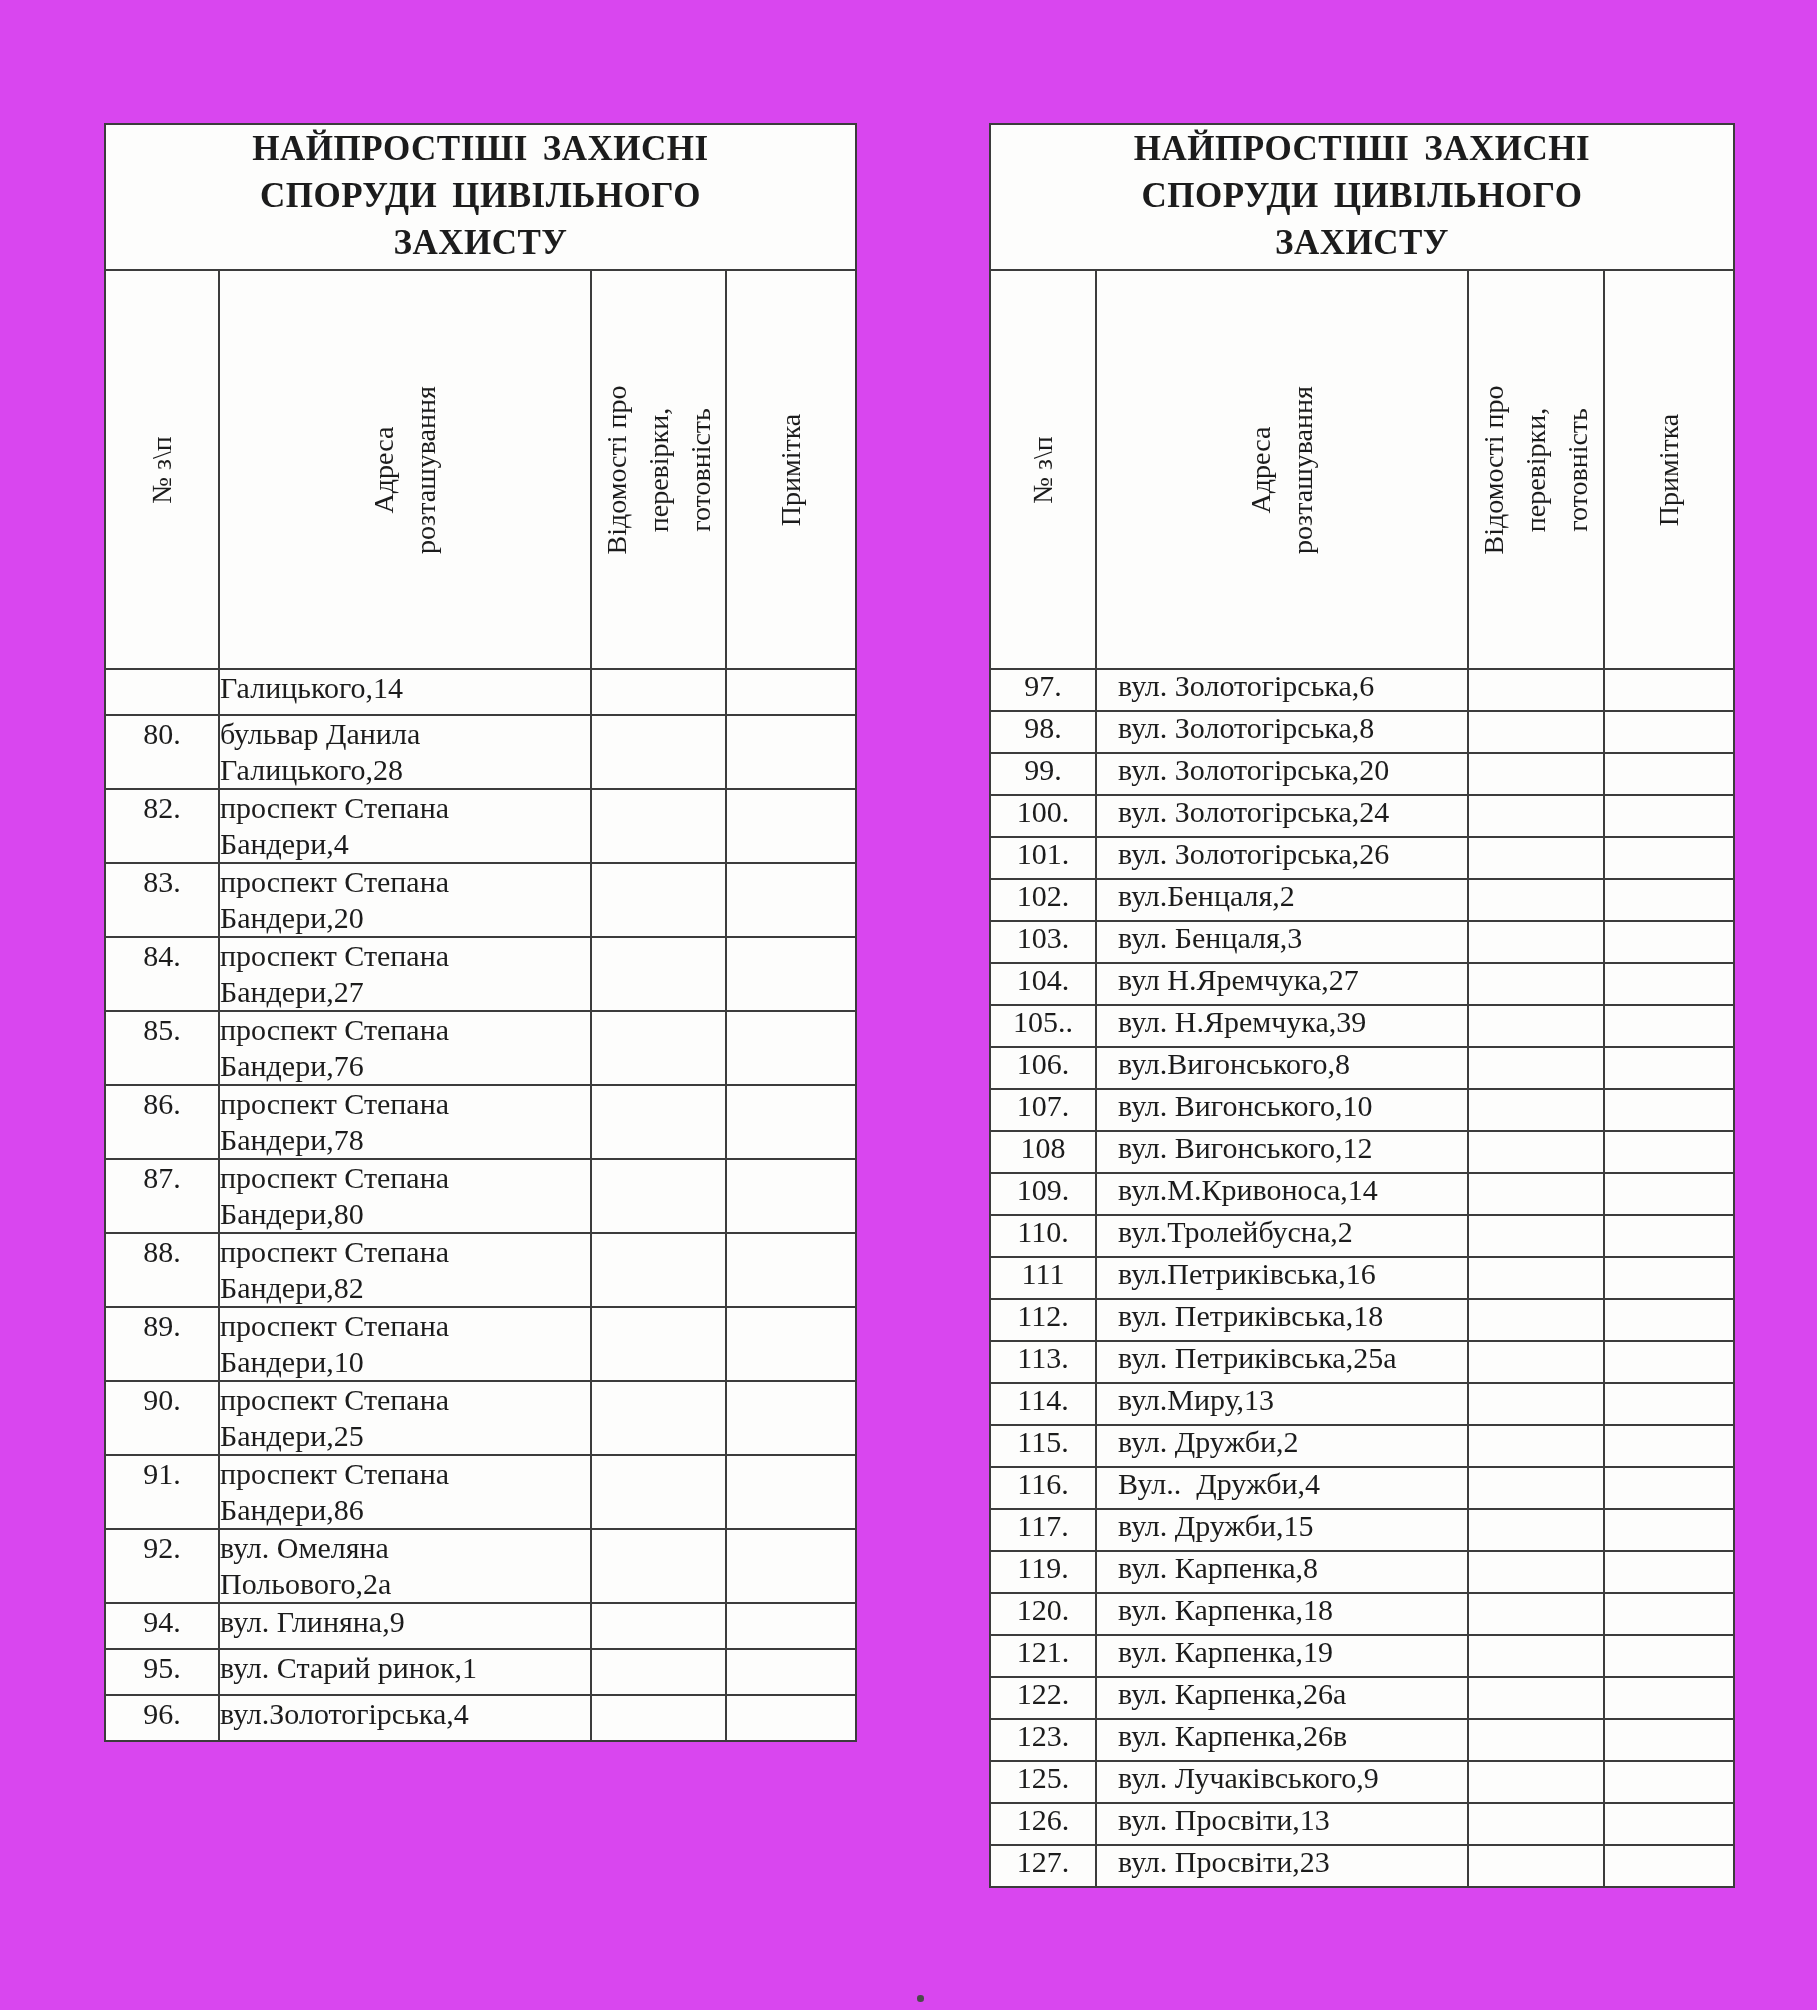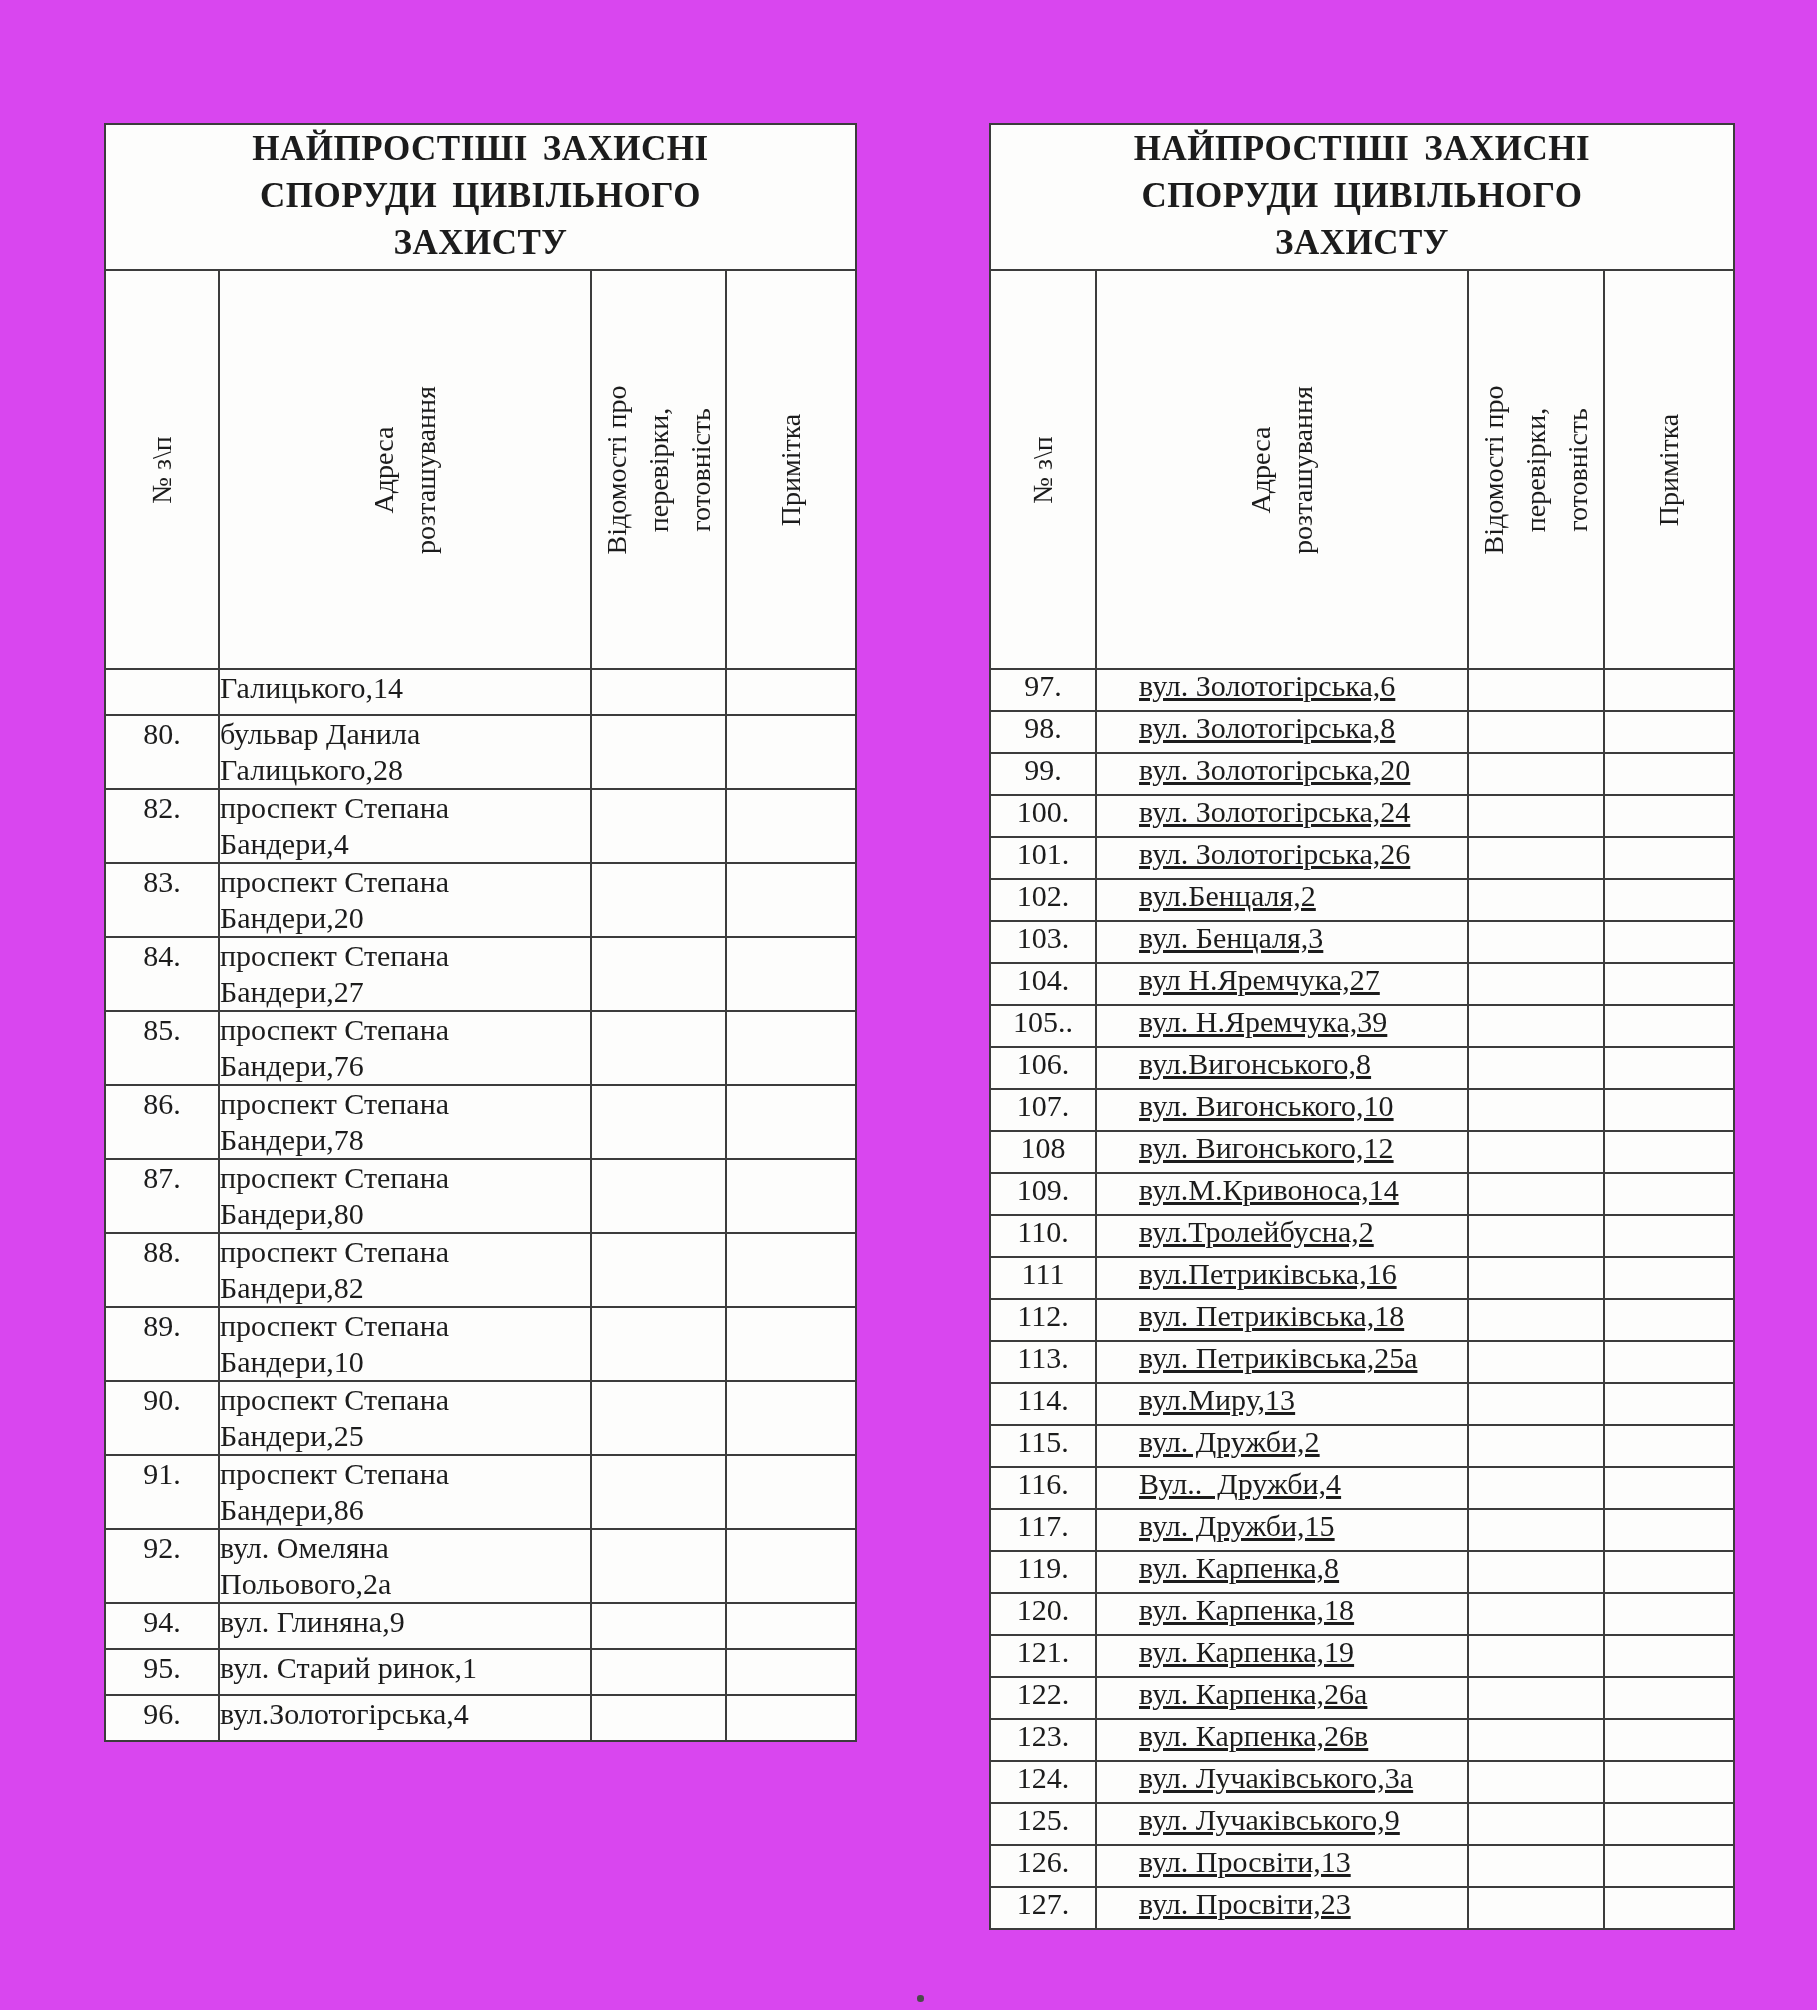--- a/index.html
+++ b/index.html
@@ -52,21 +52,21 @@
   }
   td.addr{
     font-size:30px;
     line-height:36px;
     padding:3.8px 3.8px 1.9px 23px;
     white-space:pre-wrap;
   }
   #left-table td{ height:44px; }
   #right-table td{ height:40px; }
   #right-table td.num{ line-height:32px; }
-  #right-table td.addr{ line-height:32px; padding-left:42px;text-decoration:underline; }
+  #right-table td.addr{ line-height:32px; padding-left:21px; }
   #left-table td.title, #right-table td.title{ height:144px; }
   #left-table td.head, #right-table td.head{ height:397px; }
   .stray-dot{
     position:absolute;
     width:6.6px;height:6.6px;
     background:#4a4a4a;
     border-radius:50%;
   }
 </style>
 </head>
@@ -415,26 +415,20 @@
           <td class="info"></td>
           <td class="note"></td>
         </tr>
         <tr>
           <td class="num">123.</td>
           <td class="addr">вул. Карпенка,26в</td>
           <td class="info"></td>
           <td class="note"></td>
         </tr>
         <tr>
-          <td class="num">124.</td>
-          <td class="addr">вул. Лучаківського,3а</td>
-          <td class="info"></td>
-          <td class="note"></td>
-        </tr>
-        <tr>
           <td class="num">125.</td>
           <td class="addr">вул. Лучаківського,9</td>
           <td class="info"></td>
           <td class="note"></td>
         </tr>
         <tr>
           <td class="num">126.</td>
           <td class="addr">вул. Просвіти,13</td>
           <td class="info"></td>
           <td class="note"></td>

